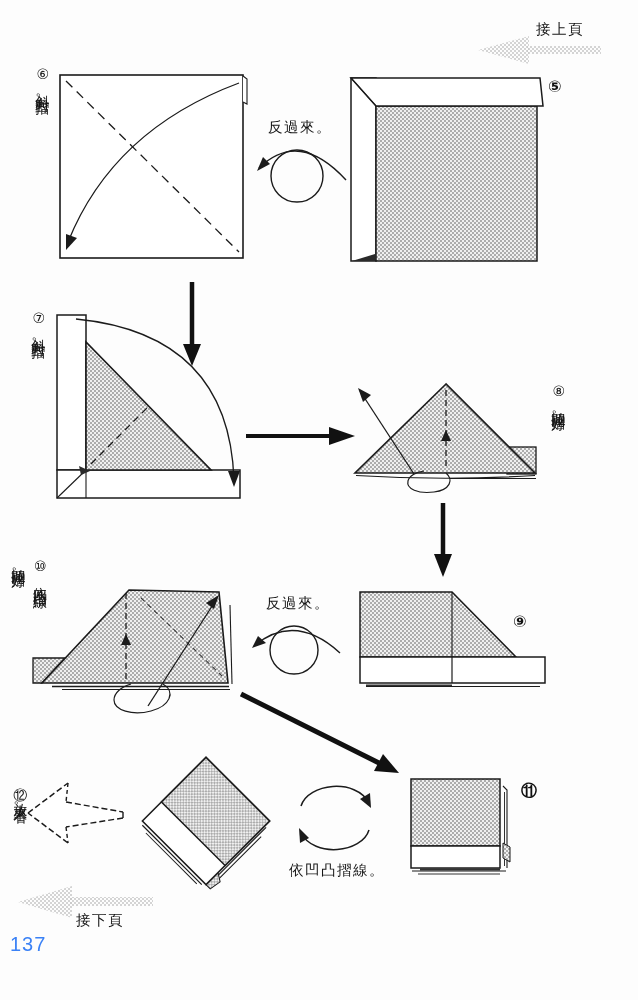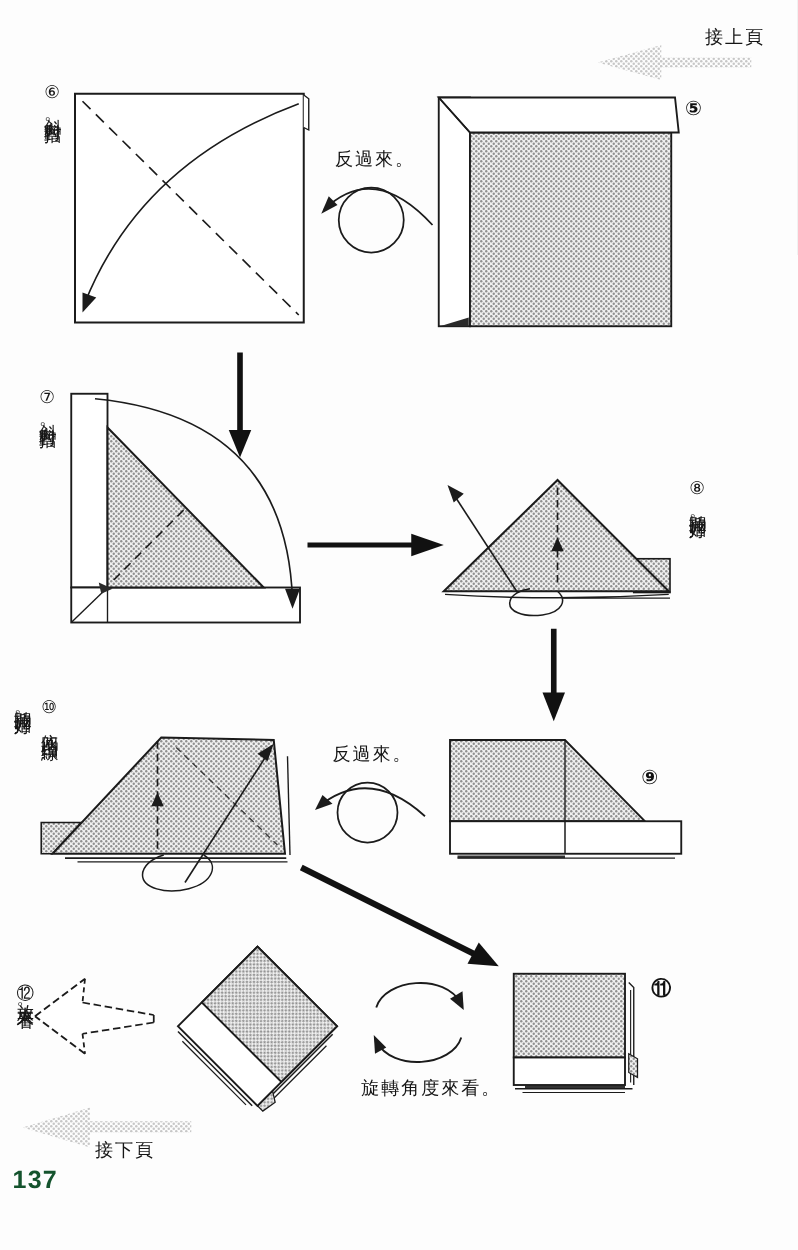--- a/index.html
+++ b/index.html
@@ -4,21 +4,21 @@
 <style>
   html,body{margin:0;padding:0;background:#e8e8e8;}
   .page{position:relative;width:638px;height:1000px;background:#fdfdfd;overflow:hidden;
         font-family:"Liberation Sans","DejaVu Sans",sans-serif;color:#111;}
   .page svg{position:absolute;left:0;top:0;}
   .htext{position:absolute;font-size:14.5px;letter-spacing:1.5px;font-weight:500;color:#151515;white-space:nowrap;}
   .vlabel{position:absolute;writing-mode:vertical-rl;text-orientation:upright;
           font-size:14px;letter-spacing:2px;line-height:1.55;font-weight:500;color:#151515;}
   .vlabel .col{display:block;}
   .marker{position:absolute;font-size:16px;font-weight:600;color:#111;}
-  .pagenum{position:absolute;left:10px;top:933px;font-size:20px;font-weight:bold;letter-spacing:1px;color:#14532d;}
+  .pagenum{position:absolute;left:10px;top:933px;font-size:20px;font-weight:normal;letter-spacing:1px;color:#3b82f6;}
 </style>
 </head>
 <body>
 
 <div class="page">
 
   <svg width="638" height="1000" viewBox="0 0 638 1000">
     <defs>
       <pattern id="ht" width="4" height="4" patternUnits="userSpaceOnUse">
         <rect width="4" height="4" fill="#f0f0f0"></rect>
@@ -169,21 +169,21 @@
       <rect x="-45" y="-45" width="90" height="90" fill="#ffffff" stroke="#1b1b1b" stroke-width="1.5"></rect>
       <rect x="-45" y="-45" width="90" height="63" fill="url(#ht)" stroke="#1b1b1b" stroke-width="1.5"></rect>
     </g>
 
     <g>
       <polygon points="18,902 72,886 72,918" fill="url(#htl)"></polygon>
       <rect x="70" y="897" width="83" height="9" fill="url(#htl)"></rect>
     </g>
   </svg>
 
-  <div class="htext" style="left:564px;top:20px;text-align:right;">接上頁</div>
+  <div class="htext" style="left:536px;top:20px;text-align:right;">接上頁</div>
 
   <div class="vlabel" style="left:31px;top:66px;">
     <span class="col"><span>⑥</span><span>斜向對摺。</span></span>
   </div>
 
   <div class="htext" style="left:268px;top:118px;">反過來。</div>
 
   <span class="marker" style="left:548px;top:77px;">⑤</span>
 
   <div class="vlabel" style="left:27px;top:310px;">
@@ -198,21 +198,21 @@
 
   <div class="htext" style="left:266px;top:594px;">反過來。</div>
 
   <div class="vlabel" style="left:7px;top:558px;">
     <span class="col"><span>⑩</span><span>依凹凸摺線</span></span>
     <span class="col">掀開摺好。</span>
   </div>
 
   <span class="marker" style="left:521px;top:781px;">⑪</span>
 
-  <div class="htext" style="left:289px;top:861px;">旋轉角度來看。</div>
+  <div class="htext" style="left:289px;top:861px;">依凹凸摺線。</div>
 
   <div class="vlabel" style="left:9px;top:776px;">
     <span class="col"><span>⑫</span><span>放大來看。</span></span>
   </div>
 
   <div class="htext" style="left:76px;top:911px;font-family:Liberation Mono, monospace;">接下頁</div>
 
   <div class="pagenum">137</div>
 
 </div>

